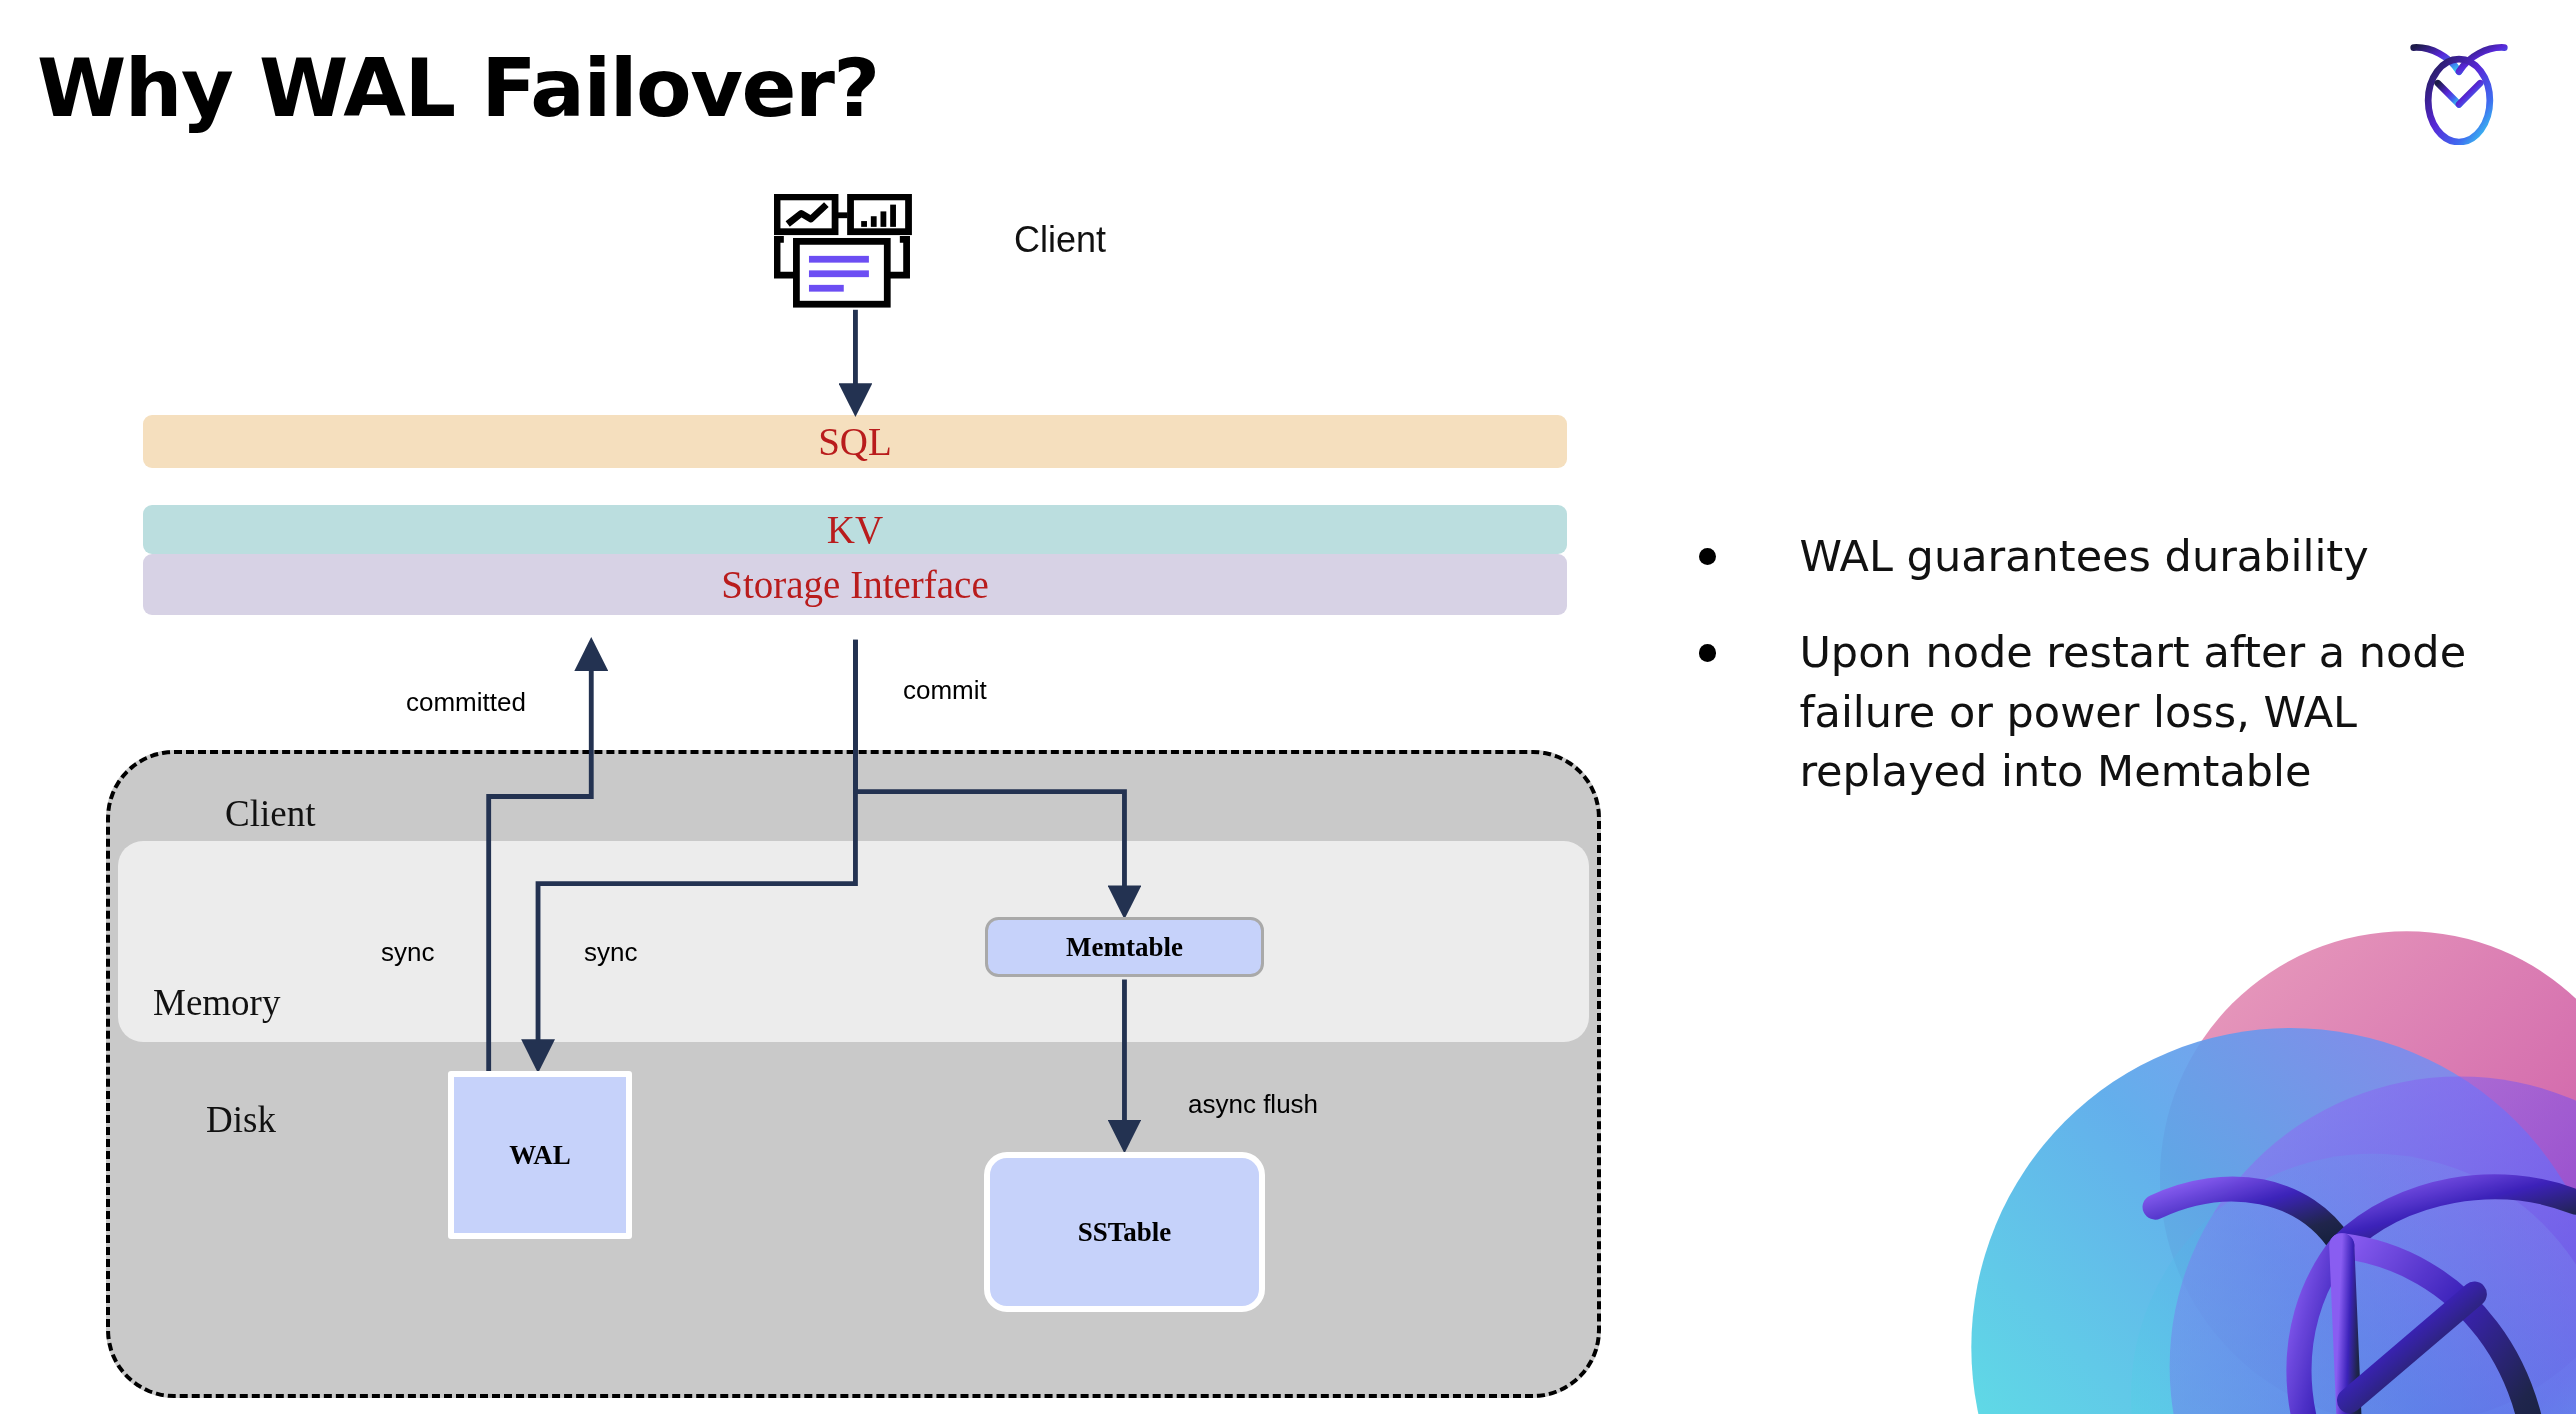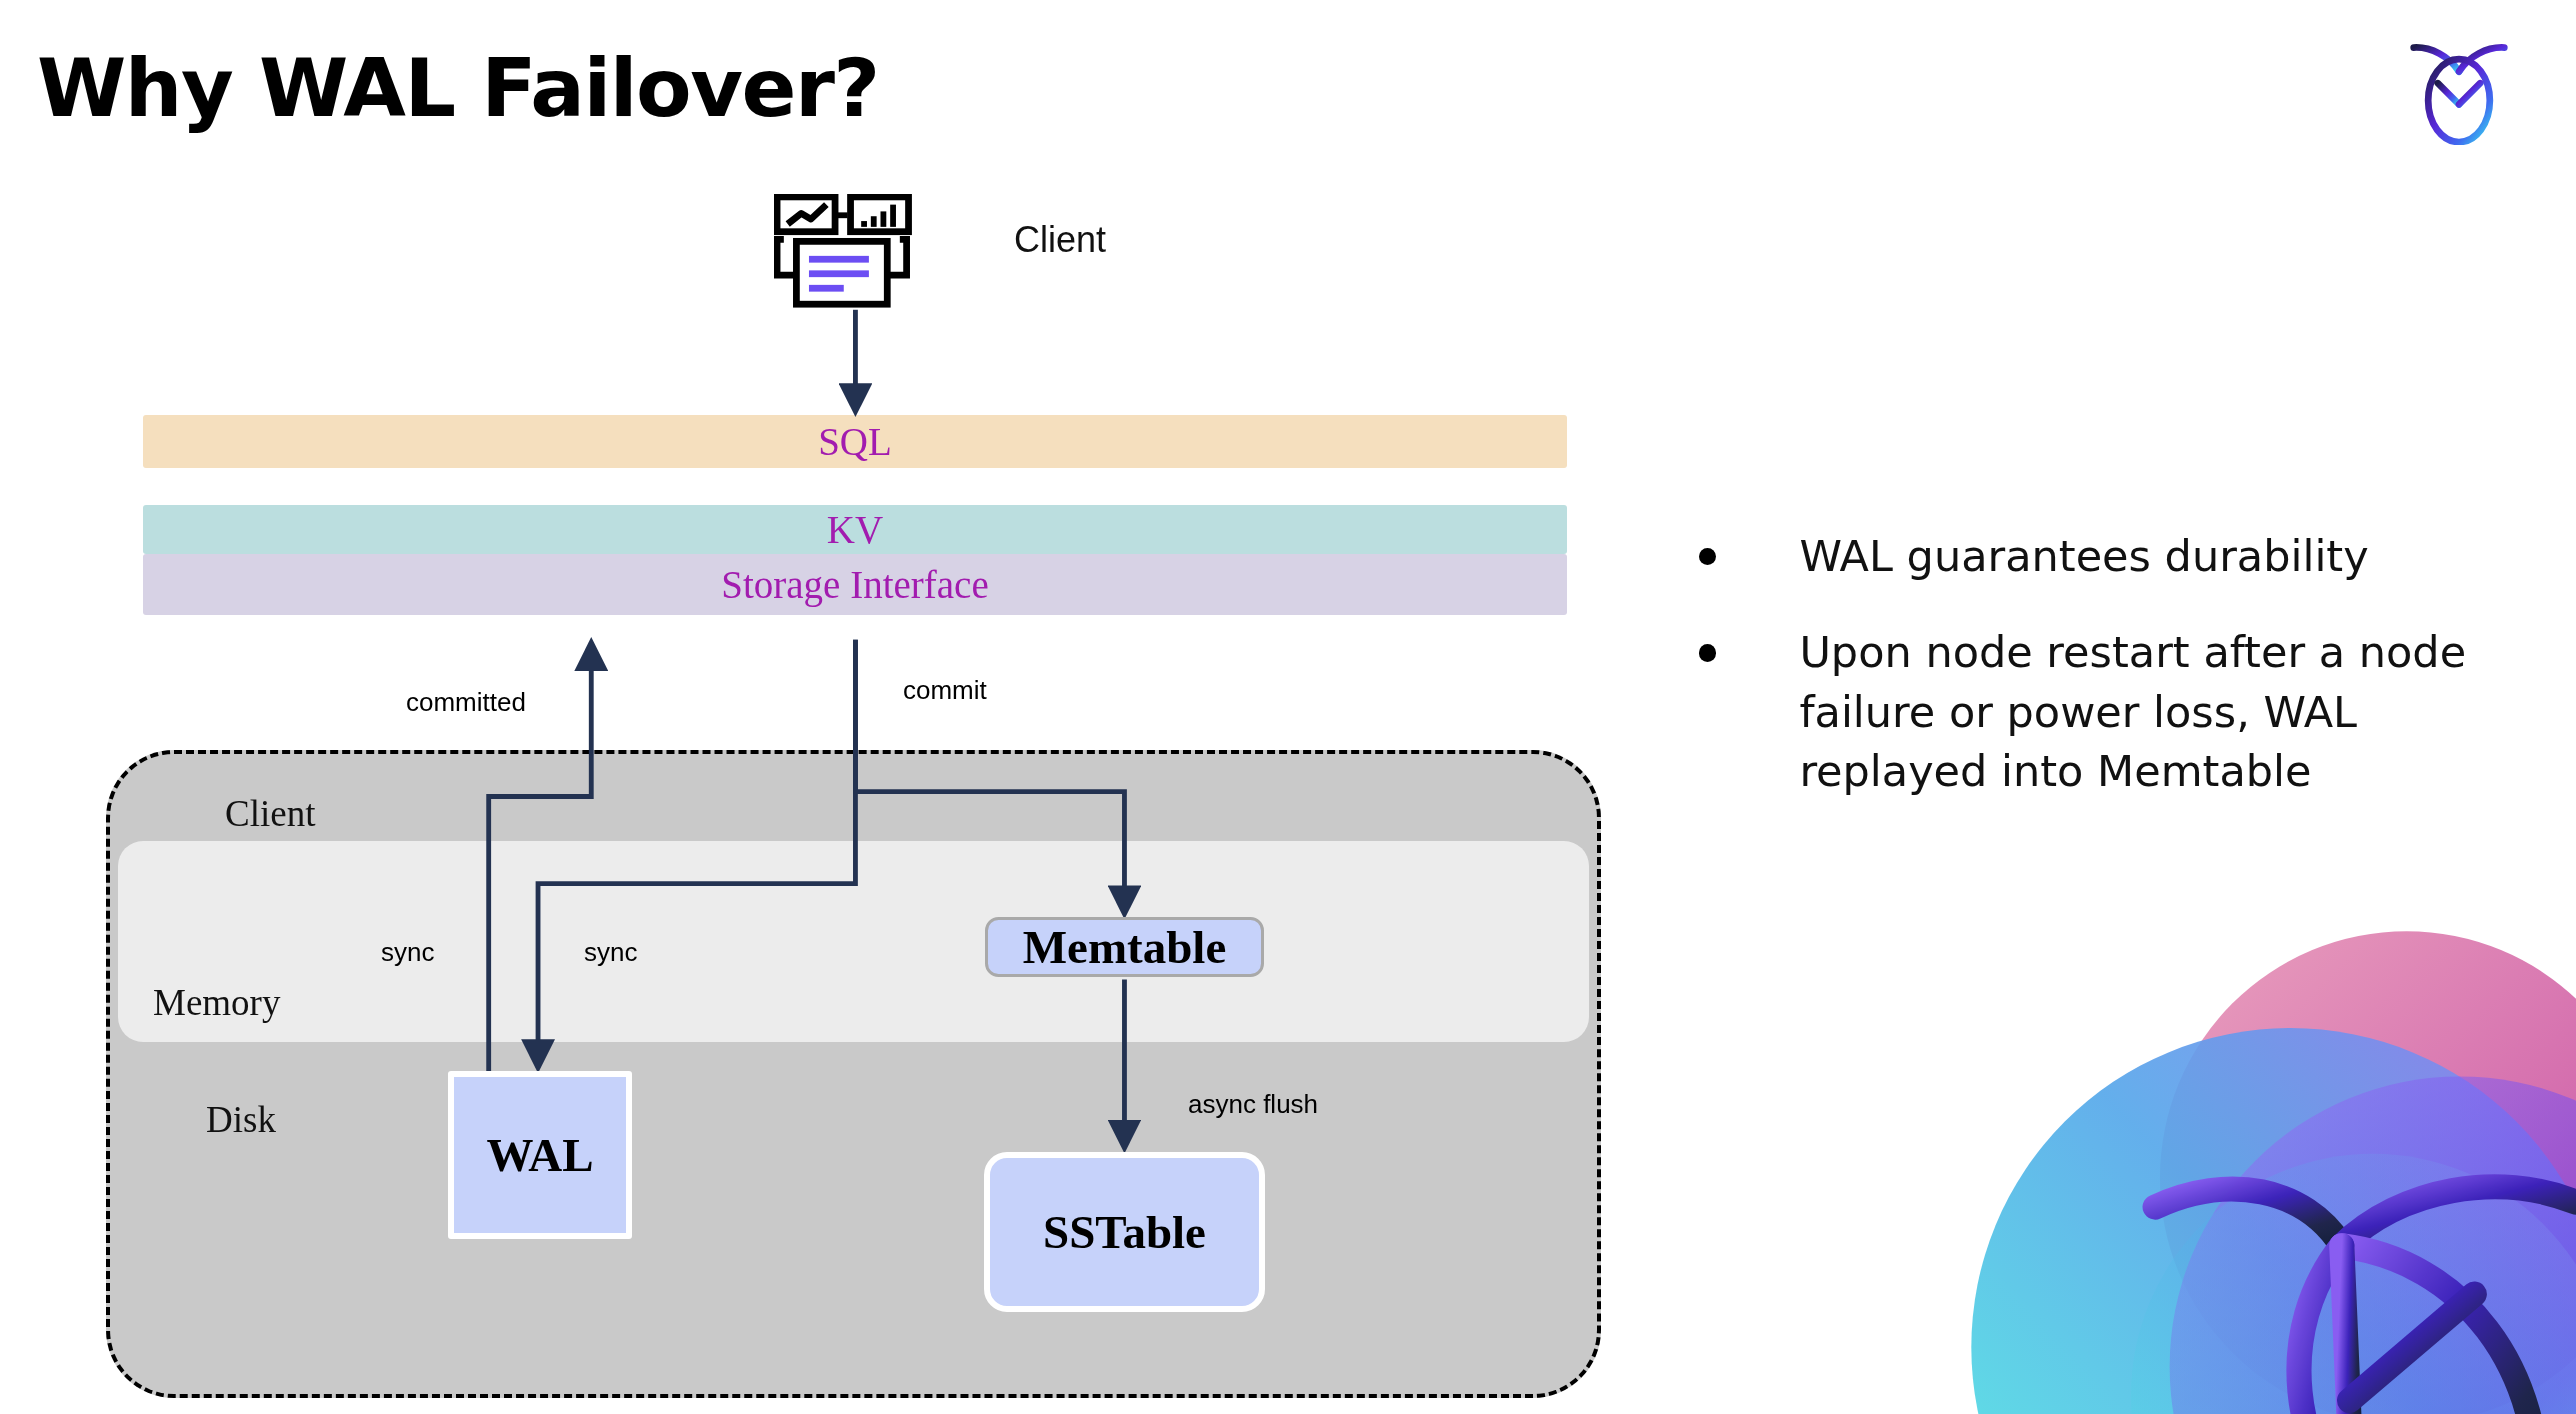--- a/index.html
+++ b/index.html
@@ -63,27 +63,27 @@
     color: #111111;
     font-family: "Liberation Sans", sans-serif;
     white-space: nowrap;
   }
 
   
   .layer-bar {
     position: absolute;
     left: 143px;
     width: 1424px;
-    border-radius: 3px;
+    border-radius: 9px;
     display: flex;
     align-items: center;
     justify-content: center;
     font-family: "Liberation Serif", serif;
     font-size: 39px;
-    color: #a21caf;
+    color: #b91c1c;
     box-sizing: border-box;
   }
   #bar-sql     { top: 415px; height: 53px; background: #f5dfbe; }
   #bar-kv      { top: 505px; height: 49px; background: #bbdedf; }
   #bar-storage { top: 554px; height: 61px; background: #d7d2e5; }
 
   
   #pebble-container {
     position: absolute;
     left: 106px;
@@ -133,21 +133,21 @@
 
   
   .node-box {
     position: absolute;
     background: #c6d2fa;
     display: flex;
     align-items: center;
     justify-content: center;
     font-family: "Liberation Serif", serif;
     font-weight: bold;
-    font-size: 47px;
+    font-size: 27px;
     color: #000000;
     box-sizing: border-box;
   }
   #node-memtable {
     left: 985px; top: 917px;
     width: 279px; height: 60px;
     border: 3.9px solid #a9a9a9;
     border-radius: 13.5px;
   }
   #node-wal {

